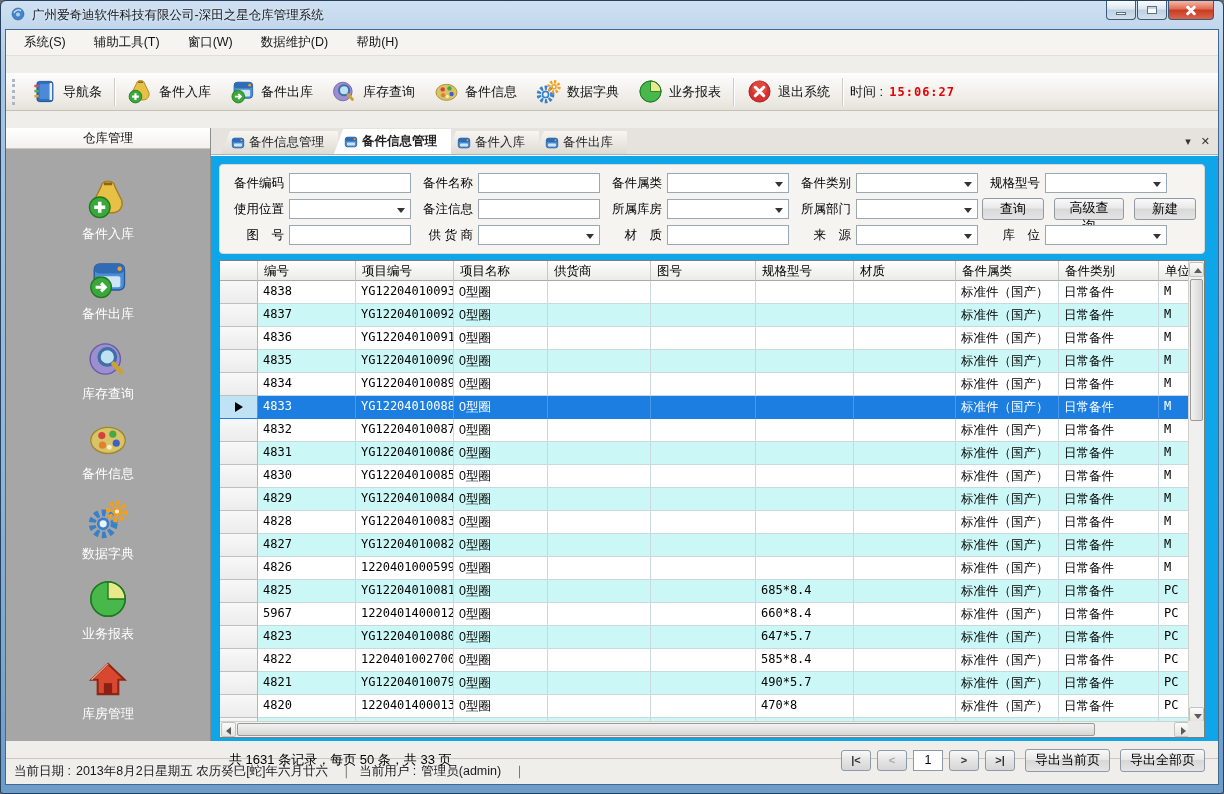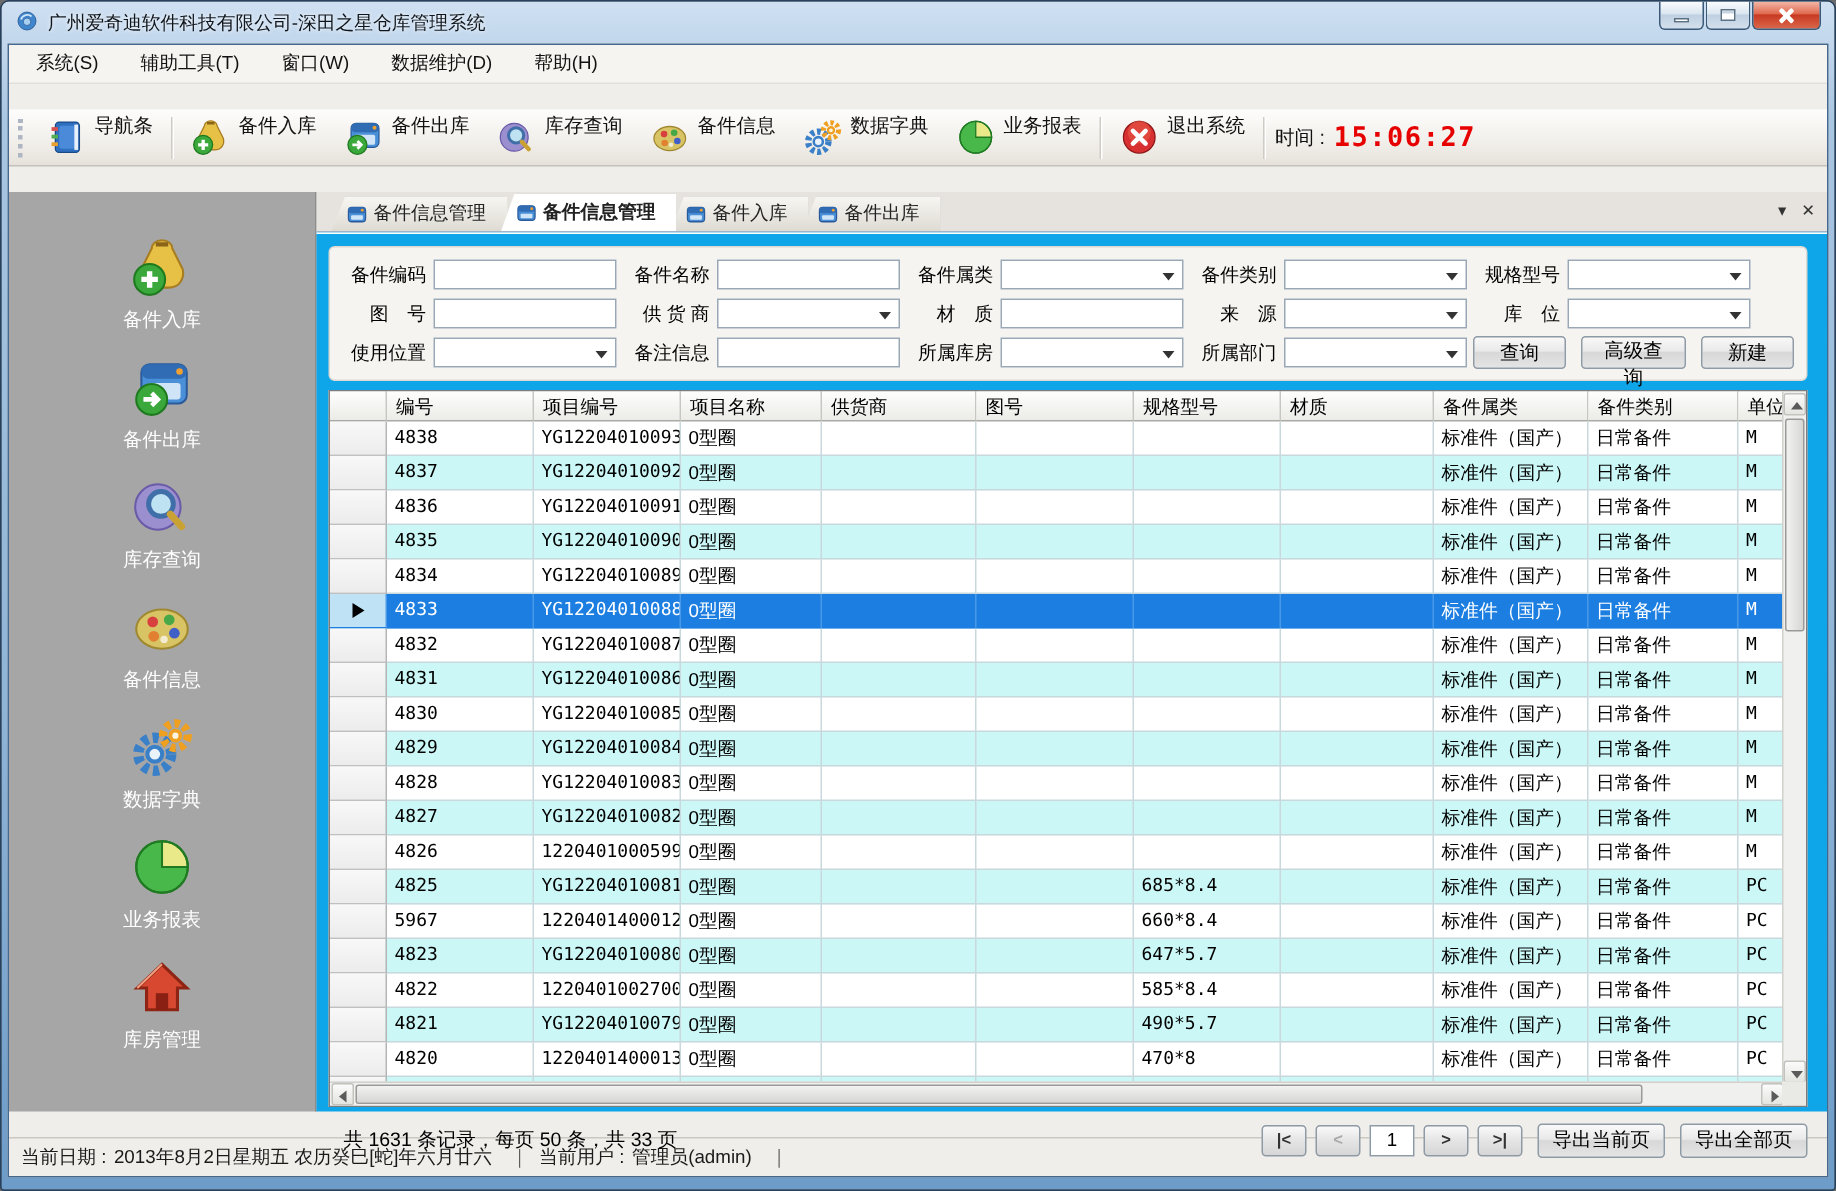--- a/index.html
+++ b/index.html
@@ -24,25 +24,25 @@
   .glyph-x1 { transform:rotate(45deg); } .glyph-x2 { transform:rotate(-45deg); }
 
   
   .client { position:absolute; left:4px; right:4px; top:28px; bottom:8px; background:#f0eeea; border:1px solid #44688e; display:flex; flex-direction:column;gap:17px; }
 
   .menubar { height:26px; background:#f6f4f0; display:flex; align-items:center; padding-left:4px; border-bottom:1px solid #e2dfda; }
   .menu-item { padding:4px 14px; font-size:12.5px; color:#111; cursor:default; }
 
   .toolbar { height:38px; background:linear-gradient(#fdfdfc,#efece7 70%,#e6e2db); border-bottom:1px solid #c4c1ba; display:flex; align-items:center; padding-left:4px; }
   .grip { width:4px; height:26px; border-left:3px dotted #aeb6c4; margin:0 6px 0 2px; }
-  .tool { display:flex; gap:5px; padding:0 9px; height:34px; cursor:default; }
+  .tool { display:flex; align-items:center; gap:5px; padding:0 9px; height:34px; cursor:default; }
   .tlabel { font-size:13px; color:#111; }
   .tsep { width:1px; height:28px; background:#cfccc5; box-shadow:1px 0 0 #fff; margin:0 3px; }
   .time { display:flex; align-items:center; gap:6px; margin-left:4px; font-size:13px; color:#111; }
-  .time-val { color:#e60000; font-weight:bold; font-family:"DejaVu Sans Mono",monospace; letter-spacing:1px; font-size:18px;text-align:center; }
+  .time-val { color:#e60000; font-weight:bold; font-family:"DejaVu Sans Mono",monospace; letter-spacing:1px; font-size:12px;text-align:center; }
 
   .main { flex:1; display:flex; min-height:0; }
 
   
   .sidebar { width:205px; background:#a6a6a6; border-right:1px solid #8c8c8c; display:flex; flex-direction:column; }
   .sb-caption { height:22px; background:linear-gradient(#f7fafd,#d3e0ee 60%,#c4d5e7); border-bottom:1px solid #a4b4c6; display:flex; align-items:center; padding:0 6px; font-size:12.5px; color:#1c2d40; }
   .sb-caption > span:first-child { flex:1; }
   .sb-ctrl { width:16px; height:16px; display:flex; align-items:center; justify-content:center; margin-left:3px; }
   .sb-group { height:21px; background:linear-gradient(#ffffff,#f2f1ee); border-bottom:1px solid #c9c7c2; text-align:center; line-height:21px; font-size:12.5px; color:#111; }
   .sb-body { flex:1; padding-top:28px; display:flex; flex-direction:column; align-items:center; overflow:hidden; }
@@ -250,20 +250,21 @@
           </div>
           <span class="tsep"></span>
         </span>
       <div class="time">
         <span>时间 :</span>
         <span class="time-val">15:06:27</span>
       </div>
     </div>
     <div class="main">
       <div class="sidebar">
+        <div class="sb-group">仓库管理</div>
         <div class="sb-body" id="sidebarItems">
             <div class="sb-item">
               <span class="ic">
                 <svg width="44" height="44" viewBox="0 0 32 32">
                   <path d="M16 3c-3 0-5 2-5 4l-5 10c-1 4 1 9 7 9h6c6 0 8-5 7-9L21 7c0-2-2-4-5-4z" fill="#e6c145" stroke="#a87c20"></path>
                   <path d="M13 5h6" stroke="#8a6418" stroke-width="2"></path>
                   <circle cx="10" cy="22" r="7.5" fill="#3aa83a" stroke="#1f7a1f"></circle>
                   <path d="M10 18v8M6 22h8" stroke="#fff" stroke-width="2.6"></path>
                 </svg>
               </span>
@@ -414,48 +415,20 @@
                 </div>
                 <div class="f-group">
                   <span class="f-label">规格型号</span>
                   <span class="f-select">
                     <i class="dd"></i>
                   </span>
                 </div>
               </div>
               <div class="f-row">
                 <div class="f-group">
-                  <span class="f-label">图　号</span>
-                  <span class="f-input"></span>
-                </div>
-                <div class="f-group">
-                  <span class="f-label">供 货 商</span>
-                  <span class="f-select">
-                    <i class="dd"></i>
-                  </span>
-                </div>
-                <div class="f-group">
-                  <span class="f-label">材　质</span>
-                  <span class="f-input"></span>
-                </div>
-                <div class="f-group">
-                  <span class="f-label">来　源</span>
-                  <span class="f-select">
-                    <i class="dd"></i>
-                  </span>
-                </div>
-                <div class="f-group">
-                  <span class="f-label">库　位</span>
-                  <span class="f-select">
-                    <i class="dd"></i>
-                  </span>
-                </div>
-              </div>
-              <div class="f-row">
-                <div class="f-group">
                   <span class="f-label">使用位置</span>
                   <span class="f-select">
                     <i class="dd"></i>
                   </span>
                 </div>
                 <div class="f-group">
                   <span class="f-label">备注信息</span>
                   <span class="f-input"></span>
                 </div>
                 <div class="f-group">
@@ -467,20 +440,48 @@
                 <div class="f-group">
                   <span class="f-label">所属部门</span>
                   <span class="f-select">
                     <i class="dd"></i>
                   </span>
                 </div>
                 <div class="f-btns">
                   <button class="fbtn">查询</button>
                   <button class="fbtn">高级查询</button>
                   <button class="fbtn">新建</button>
+                </div>
+              </div>
+              <div class="f-row">
+                <div class="f-group">
+                  <span class="f-label">图　号</span>
+                  <span class="f-input"></span>
+                </div>
+                <div class="f-group">
+                  <span class="f-label">供 货 商</span>
+                  <span class="f-select">
+                    <i class="dd"></i>
+                  </span>
+                </div>
+                <div class="f-group">
+                  <span class="f-label">材　质</span>
+                  <span class="f-input"></span>
+                </div>
+                <div class="f-group">
+                  <span class="f-label">来　源</span>
+                  <span class="f-select">
+                    <i class="dd"></i>
+                  </span>
+                </div>
+                <div class="f-group">
+                  <span class="f-label">库　位</span>
+                  <span class="f-select">
+                    <i class="dd"></i>
+                  </span>
                 </div>
               </div>
             </div>
           <div class="grid">
             <div class="gheader" id="gheader">
                 <div class="hcell" style="width:38px"></div>
                 <div class="hcell" style="width:98px">编号</div>
                 <div class="hcell" style="width:98px">项目编号</div>
                 <div class="hcell" style="width:94px">项目名称</div>
                 <div class="hcell" style="width:103px">供货商</div>

